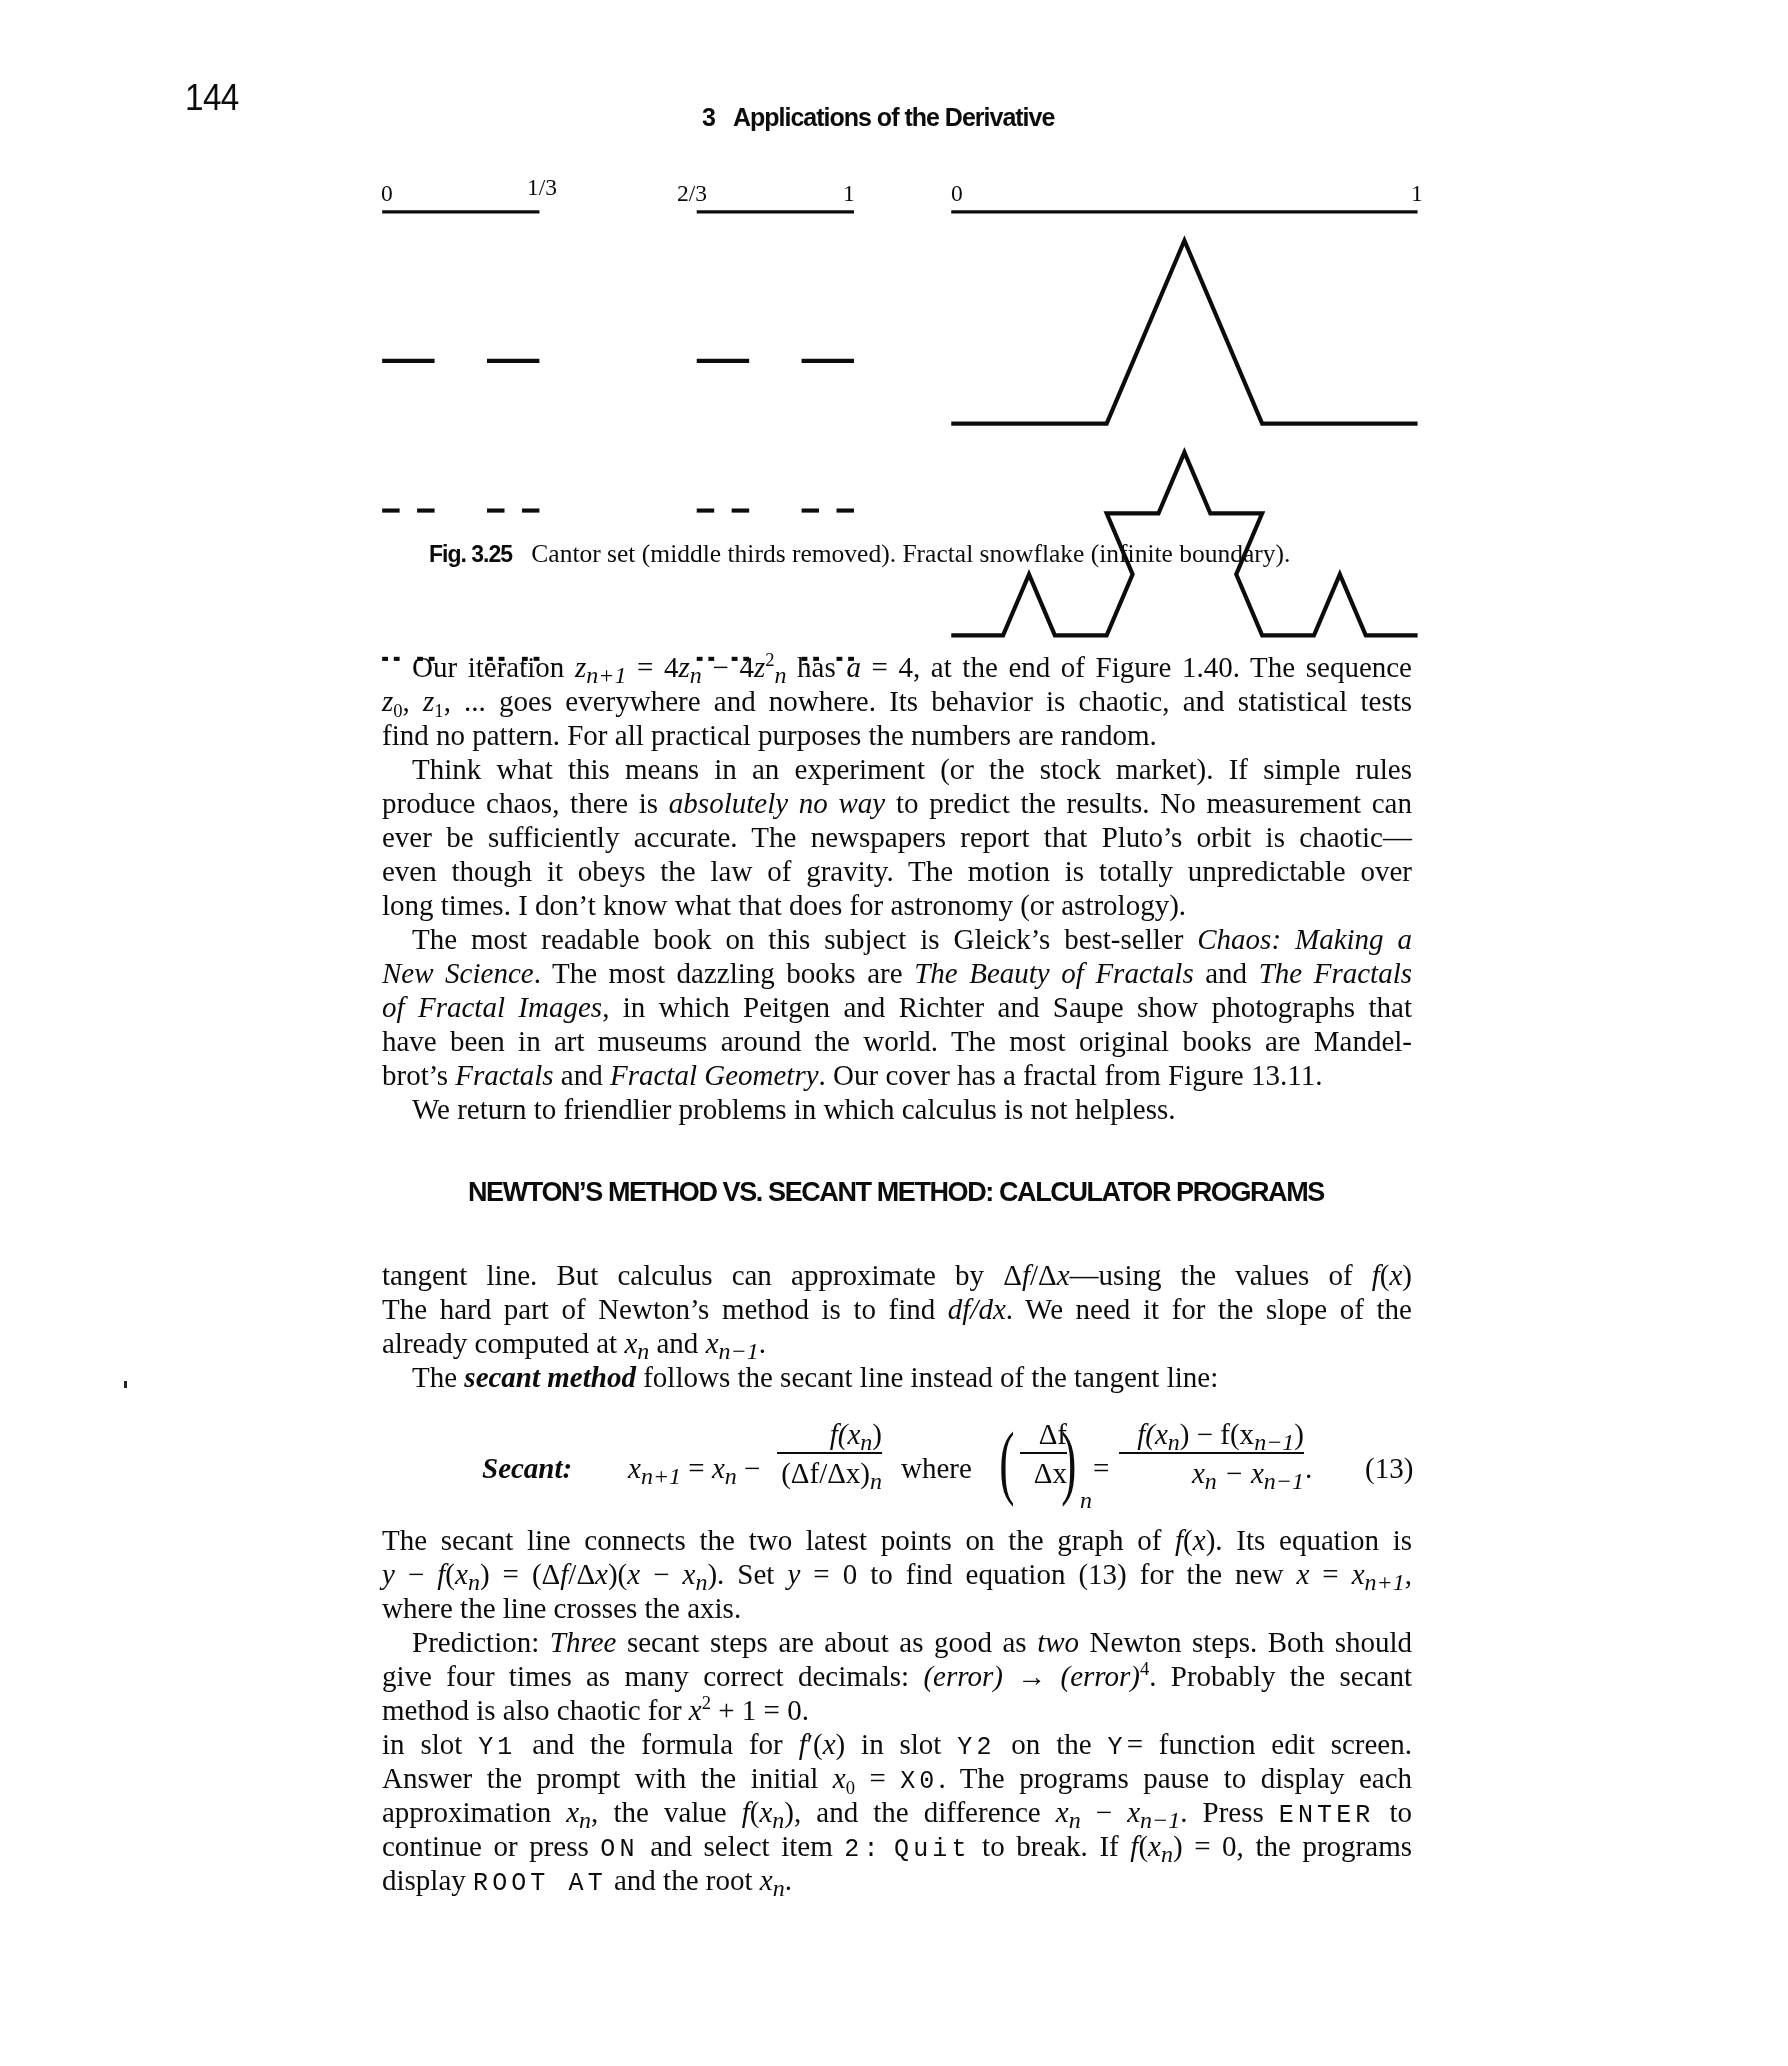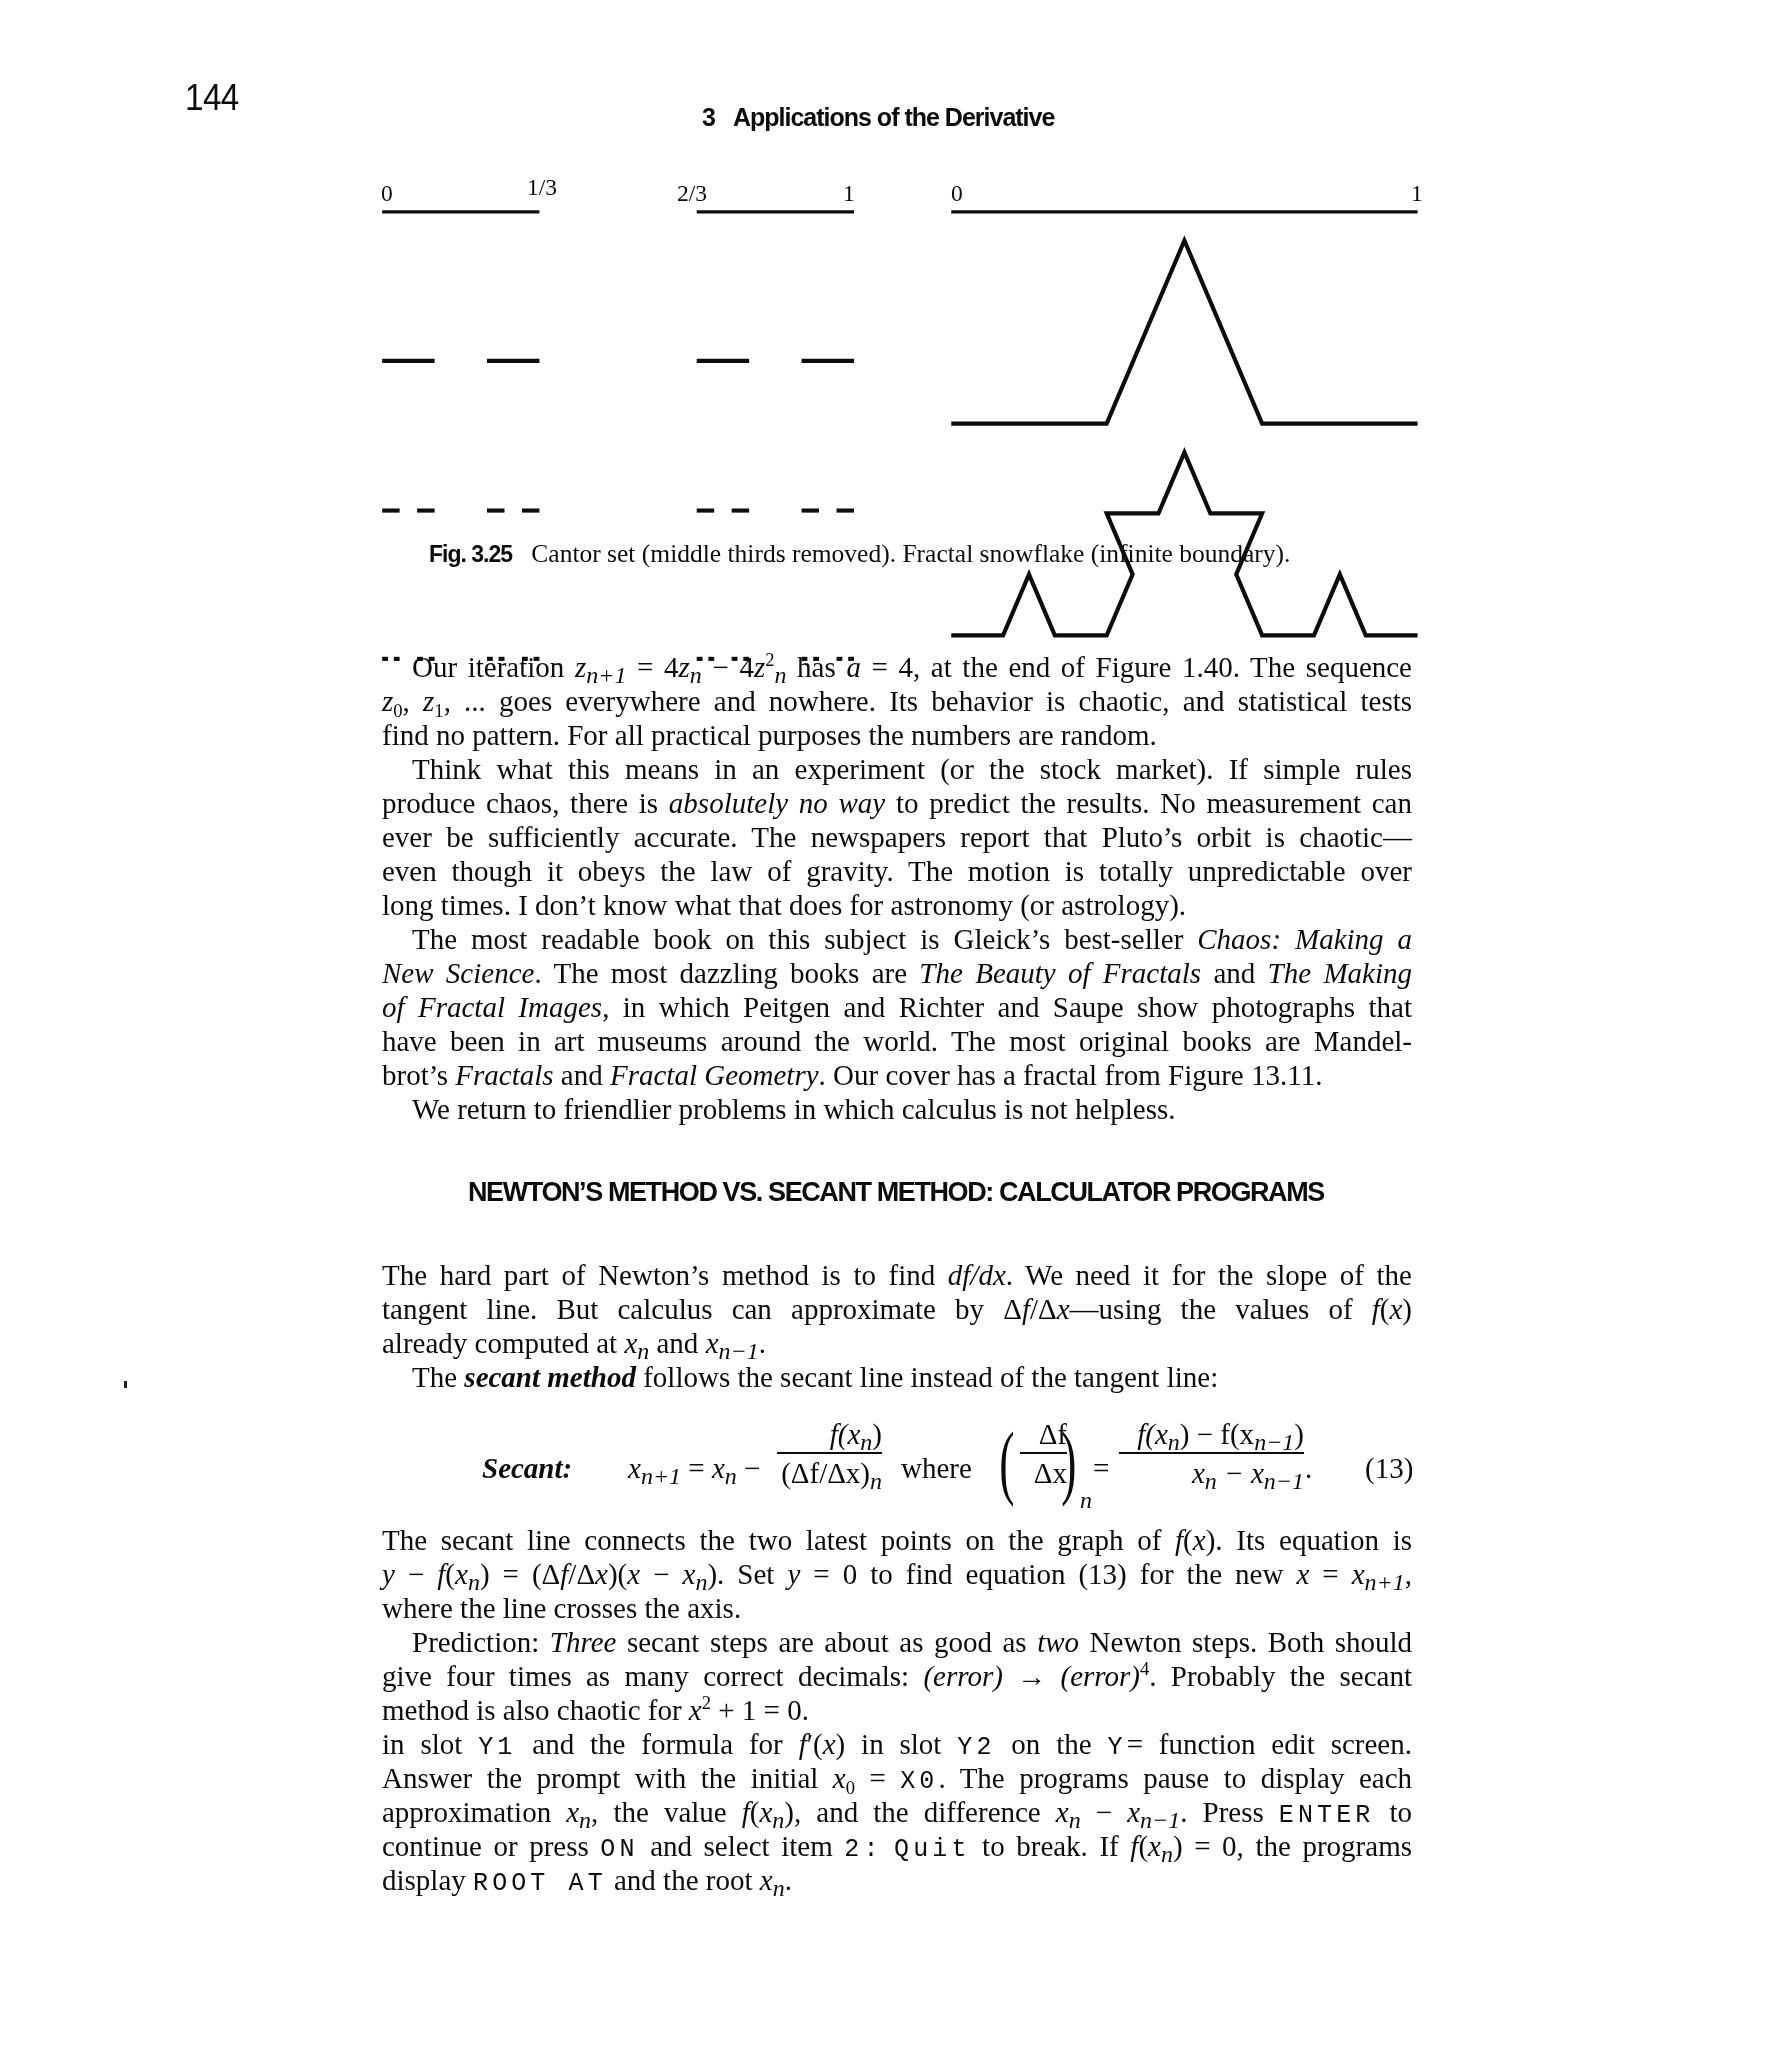--- a/index.html
+++ b/index.html
@@ -106,30 +106,30 @@
 <div class="para" id="para-0" style="top:650px;">
     <span class="line indent"><span>Our iteration </span><span class="i">z</span><span class="sub">n+1</span><span> = 4</span><span class="i">z</span><span class="sub">n</span><span> − 4</span><span class="i">z</span><span class="sup">2</span><span class="sub">n</span><span> has </span><span class="i">a</span><span> = 4, at the end of Figure 1.40. The sequence</span></span>
     <span class="line"><span class="i">z</span><span class="subr">0</span><span>, </span><span class="i">z</span><span class="subr">1</span><span>, ... goes everywhere and nowhere. Its behavior is chaotic, and statistical tests</span></span>
     <span class="line last"><span>find no pattern. For all practical purposes the numbers are random.</span></span>
     <span class="line indent"><span>Think what this means in an experiment (or the stock market). If simple rules</span></span>
     <span class="line"><span>produce chaos, there is </span><span class="i">absolutely no way</span><span> to predict the results. No measurement can</span></span>
     <span class="line"><span>ever be sufficiently accurate. The newspapers report that Pluto’s orbit is chaotic—</span></span>
     <span class="line"><span>even though it obeys the law of gravity. The motion is totally unpredictable over</span></span>
     <span class="line last"><span>long times. I don’t know what that does for astronomy (or astrology).</span></span>
     <span class="line indent"><span>The most readable book on this subject is Gleick’s best-seller </span><span class="i">Chaos: Making a</span></span>
-    <span class="line"><span class="i">New Science</span><span>. The most dazzling books are </span><span class="i">The Beauty of Fractals</span><span> and </span><span class="i">The Making</span></span>
+    <span class="line"><span class="i">New Science</span><span>. The most dazzling books are </span><span class="i">The Beauty of Fractals</span><span> and </span><span class="i">The Fractals</span></span>
     <span class="line"><span class="i">of Fractal Images</span><span>, in which Peitgen and Richter and Saupe show photographs that</span></span>
     <span class="line"><span>have been in art museums around the world. The most original books are Mandel-</span></span>
     <span class="line last"><span>brot’s </span><span class="i">Fractals</span><span> and </span><span class="i">Fractal Geometry</span><span>. Our cover has a fractal from Figure 13.11.</span></span>
     <span class="line indent last"><span>We return to friendlier problems in which calculus is not helpless.</span></span>
   </div>
 <div class="abs section-heading">NEWTON’S METHOD VS. SECANT METHOD: CALCULATOR PROGRAMS</div>
 <div class="para" id="para-1" style="top:1258px;">
+    <span class="line"><span>tangent line. But calculus can approximate by Δ</span><span class="i">f</span><span>/Δ</span><span class="i">x</span><span>—using the values of </span><span class="i">f</span><span>(</span><span class="i">x</span><span>)</span></span>
     <span class="line"><span>The hard part of Newton’s method is to find </span><span class="i">df/dx</span><span>. We need it for the slope of the</span></span>
-    <span class="line"><span>tangent line. But calculus can approximate by Δ</span><span class="i">f</span><span>/Δ</span><span class="i">x</span><span>—using the values of </span><span class="i">f</span><span>(</span><span class="i">x</span><span>)</span></span>
     <span class="line last"><span>already computed at </span><span class="i">x</span><span class="sub">n</span><span> and </span><span class="i">x</span><span class="sub">n−1</span><span>.</span></span>
     <span class="line indent last"><span>The </span><span class="bi">secant method</span><span> follows the secant line instead of the tangent line:</span></span>
   </div>
 
 <div>
   <div class="abs eq-label">Secant:</div>
   <div class="eq-part" style="left:628px; top:1451px;">
     <span class="i">x</span><span class="sub">n+1</span>
     <span>=</span>
     <span class="i">x</span><span class="sub">n</span>

